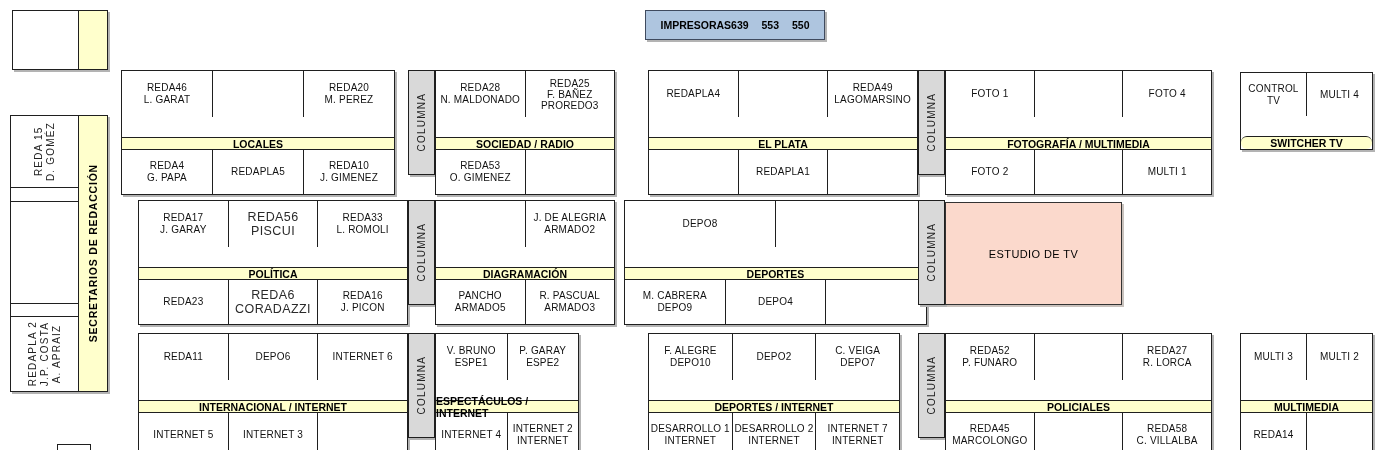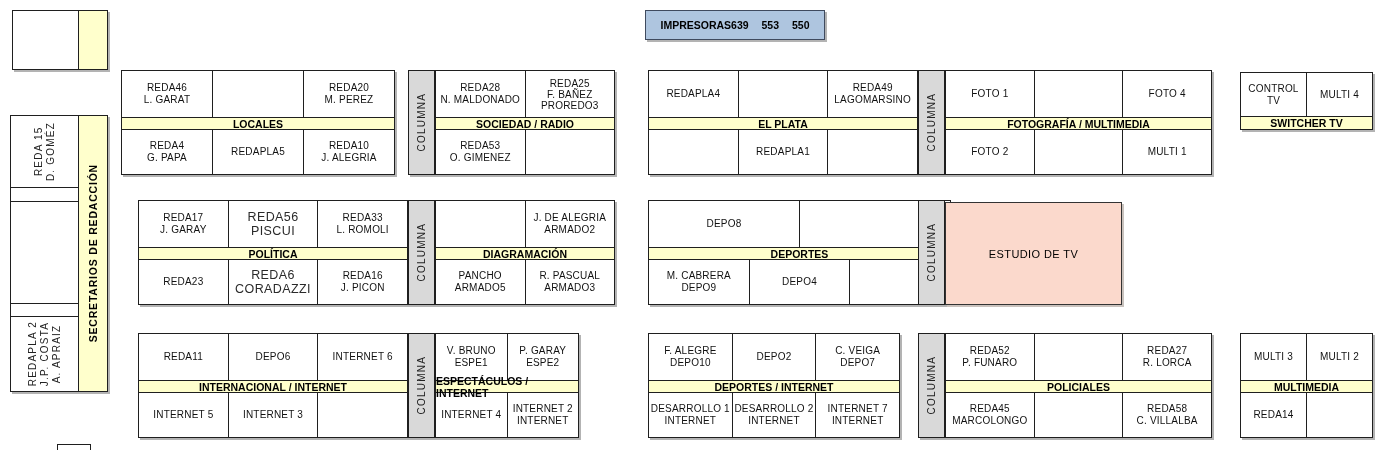--- a/index.html
+++ b/index.html
@@ -17,23 +17,23 @@
   .cell {
     flex:1 1 0; display:flex; align-items:center; justify-content:center;
     text-align:center; white-space:pre-line; font-size:10px; line-height:12px;
     color:#111; letter-spacing:0.2px; box-sizing:border-box; overflow:hidden;
   }
   .cell + .cell { border-left:1px solid #1f1f1f; }
   .cell.alt { font-size:12.5px; line-height:14px; color:#2a2a2a; letter-spacing:0.4px; }
   .band {
     background:#ffffcc; border-top:1px solid #1f1f1f; border-bottom:1px solid #1f1f1f;
     font-weight:bold; font-size:10.5px; height:13px; box-sizing:border-box;
-    display:flex; align-items:center; justify-content:center; color:#000;
-  }
-  .band.last { border-bottom:none; }
+    display:flex; align-items:center; justify-content:center; color:#000;margin-top:20px;
+  }
+  .band.last { border-bottom:none;border-radius:6px; }
 
   .columna {
     position:absolute; box-sizing:border-box; width:27px;
     border:1px solid #1f1f1f; background:#d9d9d9;
     box-shadow:2px 2px 0 #b3b3b3;
     display:flex; align-items:center; justify-content:center;
   }
   .vtext {
     writing-mode:vertical-rl; transform:rotate(180deg);
     font-size:10px; letter-spacing:1.2px; color:#222;
@@ -131,21 +131,21 @@
       <div class="cell"></div>
       <div class="cell">REDA20
 M. PEREZ</div>
     </div>
     <div class="band">LOCALES</div>
     <div class="crow bot">
       <div class="cell">REDA4
 G. PAPA</div>
       <div class="cell">REDAPLA5</div>
       <div class="cell">REDA10
-J. ALEGRIA</div>
+J. GIMENEZ</div>
     </div>
   </div>
 
   <div class="columna" style="left:408px;top:70px;height:105px">
     <span class="vtext">COLUMNA</span>
   </div>
 
   <div class="cluster" style="left:435px;top:70px;width:180px">
     <div class="crow top">
       <div class="cell">REDA28
@@ -234,21 +234,21 @@
     </div>
     <div class="band">DIAGRAMACIÓN</div>
     <div class="crow bot">
       <div class="cell">PANCHO
 ARMADO5</div>
       <div class="cell">R. PASCUAL
 ARMADO3</div>
     </div>
   </div>
 
-  <div class="cluster" style="left:648px;top:200px;width:303px">
+  <div class="cluster" style="left:624px;top:200px;width:303px">
     <div class="crow top">
       <div class="cell">DEPO8</div>
       <div class="cell"></div>
     </div>
     <div class="band">DEPORTES</div>
     <div class="crow bot">
       <div class="cell">M. CABRERA
 DEPO9</div>
       <div class="cell">DEPO4</div>
       <div class="cell"></div>

